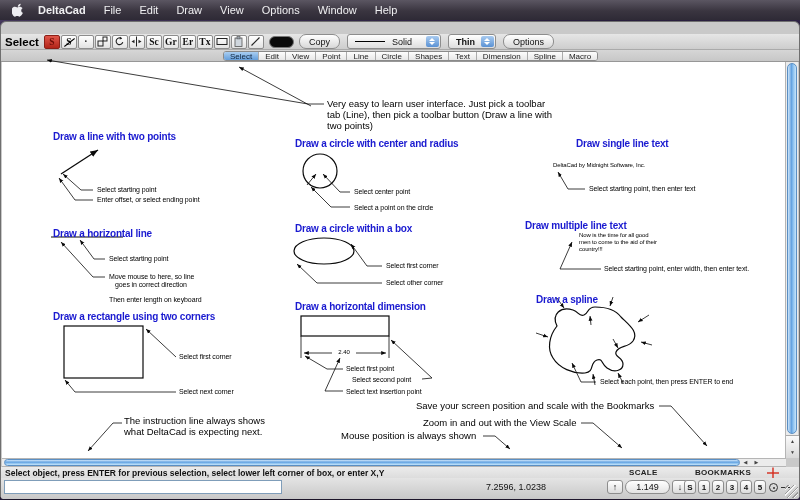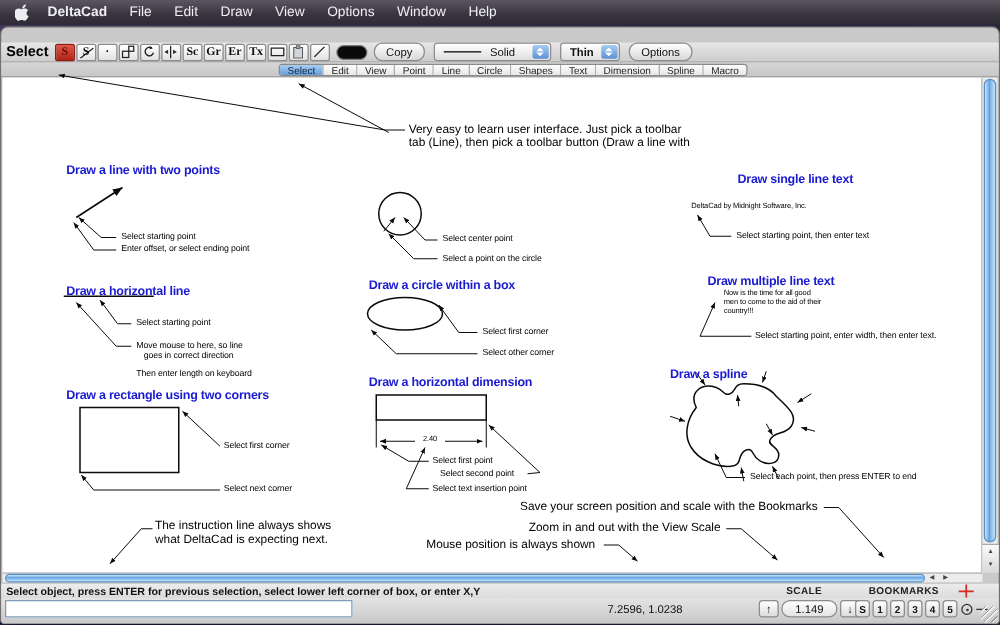--- a/index.html
+++ b/index.html
@@ -272,54 +272,56 @@
         <polyline points="580,401 592,401 621,426" marker-end="url(#ar)"></polyline>
         <polyline points="658,384 670,384 706,424" marker-end="url(#ar)"></polyline>
       </g>
     </svg>
   </div>
 
   <div class="labels">
     <div class="note" style="left:326px; top:76px; line-height:11px;">
       <div>Very easy to learn user interface.  Just pick a toolbar</div>
       <div>tab (Line), then pick a toolbar button (Draw a line with</div>
+      <div>two points)</div>
     </div>
 
     <div class="hd" style="left:52px; top:109px;text-align:center;">Draw a line with two points</div>
     <div class="lbl" style="left:96px; top:164px;">Select starting point</div>
     <div class="lbl" style="left:96px; top:174px;">Enter offset, or select ending point</div>
 
     <div class="hd" style="left:52px; top:206px;">Draw a horizontal line</div>
     <div class="lbl" style="left:108px; top:233px;">Select starting point</div>
     <div class="lbl" style="left:108px; top:251px;">Move mouse to here, so line</div>
     <div class="lbl" style="left:114px; top:259px;">goes in correct direction</div>
     <div class="lbl" style="left:108px; top:274px;">Then enter length on keyboard</div>
 
     <div class="hd" style="left:52px; top:289px;">Draw a rectangle using two corners</div>
     <div class="lbl" style="left:178px; top:331px;">Select first corner</div>
     <div class="lbl" style="left:178px; top:366px;">Select next corner</div>
 
+    <div class="hd" style="left:294px; top:116px;">Draw a circle with center and radius</div>
     <div class="lbl" style="left:353px; top:166px;">Select center point</div>
     <div class="lbl" style="left:353px; top:182px;">Select a point on the circle</div>
 
     <div class="hd" style="left:294px; top:201px;">Draw a circle within a box</div>
     <div class="lbl" style="left:385px; top:240px;">Select first corner</div>
     <div class="lbl" style="left:385px; top:257px;">Select other corner</div>
 
     <div class="hd" style="left:294px; top:279px;">Draw a horizontal dimension</div>
     <div class="tiny" style="left:330px; top:327px; width:26px; text-align:center;">2.40</div>
     <div class="lbl" style="left:345px; top:343px;">Select first point</div>
     <div class="lbl" style="left:351px; top:354px;">Select second point</div>
     <div class="lbl" style="left:345px; top:366px;">Select text insertion point</div>
 
-    <div class="hd" style="left:559px; top:116px;padding-left:30px;">Draw single line text</div>
+    <div class="hd" style="left:545px; top:116px;padding-left:30px;">Draw single line text</div>
     <div class="tiny" style="left:552px; top:140px;">DeltaCad by Midnight Software, Inc.</div>
     <div class="lbl" style="left:588px; top:163px;">Select starting point, then enter text</div>
 
-    <div class="hd" style="left:565px; top:198px;">Draw multiple line text</div>
+    <div class="hd" style="left:524px; top:198px;">Draw multiple line text</div>
     <div class="tiny" style="left:578px; top:210px; line-height:7px;">
       <div>Now is the time for all  good</div>
       <div>men to come to the aid of their</div>
       <div>country!!!</div>
     </div>
     <div class="lbl" style="left:603px; top:243px;">Select starting point, enter width, then enter text.</div>
 
     <div class="hd" style="left:535px; top:272px;">Draw a spline</div>
     <div class="lbl" style="left:599px; top:356px;">Select each point, then press ENTER to end</div>
 

